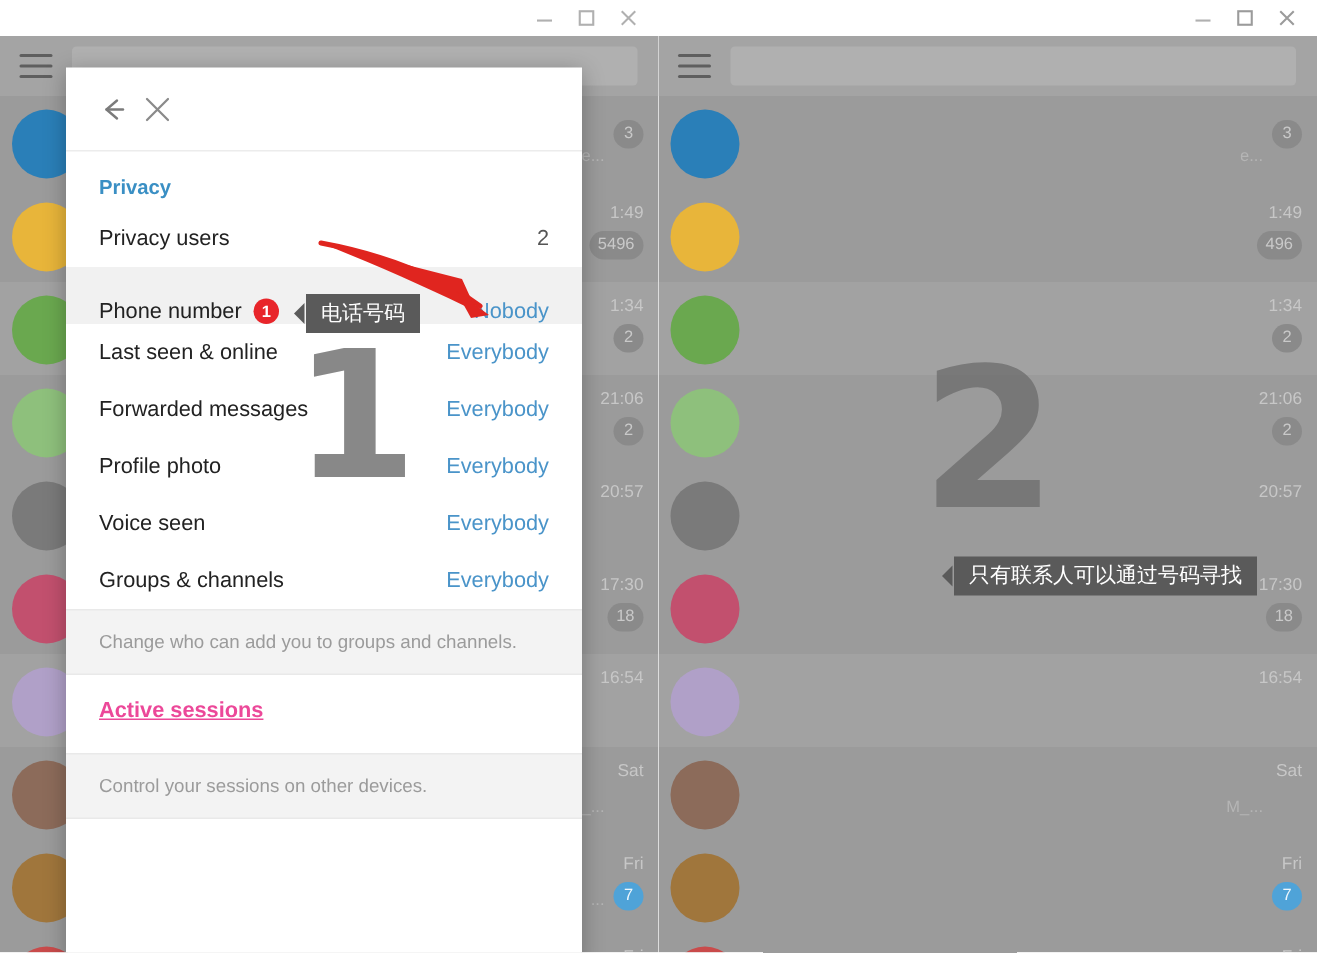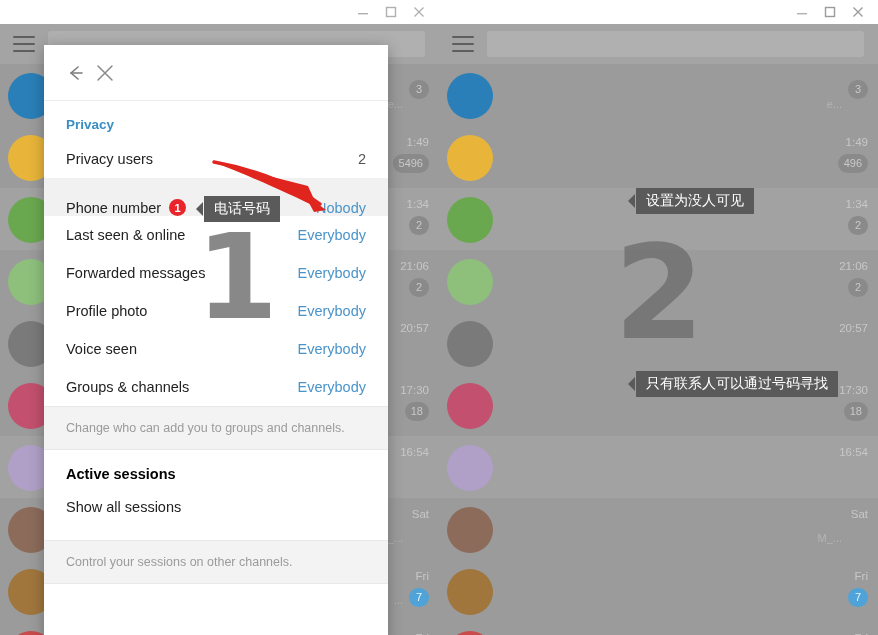--- a/index.html
+++ b/index.html
@@ -96,22 +96,23 @@
     flex: 1; font-size: 17.5px; color: #333333; font-weight: bold;
     margin-left: 12px;
   }
   .dlg-body { padding: 0; }
 
   .section-label {
     color: #3a8fc4; font-size: 13.5px; font-weight: bold;
     padding: 16px 22px 8px 22px;
   }
   .sec-link {
-    color: #000000; font-size: 14.5px; font-weight: bold;
+    color: #ec4899; font-size: 14.5px; font-weight: bold;
     padding: 16px 22px 6px 22px;
+    text-decoration: underline;
   }
   .row {
     display: flex; align-items: center; height: 38px;
     padding: 0 22px; font-size: 14.5px; color: #222222;
   }
   .row.hl { background: #f1f1f1; align-items: flex-end; }
   .row .lbl { flex: 1; }
   .row .val { color: #4a94c9; font-size: 14.5px; }
   .row .val.plain { color: #555555; }
   .hint-band {
@@ -282,25 +283,22 @@
               <span class="val">Everybody</span>
             </div>
             <div class="row">
               <span class="lbl" style="flex: 0 0 auto;">Groups &amp; channels</span>
               <span style="flex: 1 1 0%;"></span>
               <span class="val">Everybody</span>
             </div>
           </div>
         <div class="hint-band">Change who can add you to groups and channels.</div>
         <div class="sec-link">Active sessions</div>
-        <div class="row">
-          <span class="lbl">Show all sessions</span>
-        </div>
         <div style="height:14px"></div>
-        <div class="hint-band">Control your sessions on other channels.</div>
+        <div class="hint-band">Control your sessions on other devices.</div>
       </div>
     </div>
 
     <div class="bignum" style="left:196px; top:218px; font-size:118px; opacity:.82;">1</div>
 
     <svg class="arrow-svg" width="150" height="80" style="left:208px; top:152px;">
       <path d="M6 10 C 50 18, 88 34, 112 52" stroke="#e0251f" stroke-width="3.4" fill="none" stroke-linecap="round"></path>
       <path d="M6 10 C 46 26, 82 42, 110 56 L 100 34 Z" fill="#e0251f"></path>
       <path d="M118 58 L 96 42 L 106 60 Z" fill="#e0251f"></path>
     </svg>
@@ -388,22 +386,19 @@
       </div>
       <div class="winbtn">
         <svg width="12" height="12" viewBox="0 0 12 12">
             <path d="M1.5 1.5 L10.5 10.5 M10.5 1.5 L1.5 10.5" stroke="#9b9b9b" stroke-width="1.4"></path>
           </svg>
       </div>
     </div>
 
     <div class="bignum" style="left:175px; top:228px; font-size:130px; opacity:.8;">2</div>
 
-    <div style="position:absolute; left:197px; top:188px;">
-      <span class="tip">设置为没人可见</span>
-    </div>
 
     <div style="position:absolute; left:197px; top:371px;">
       <span class="tip">只有联系人可以通过号码寻找</span>
     </div>
   </div>
 
 </div>
 
 </body></html>

